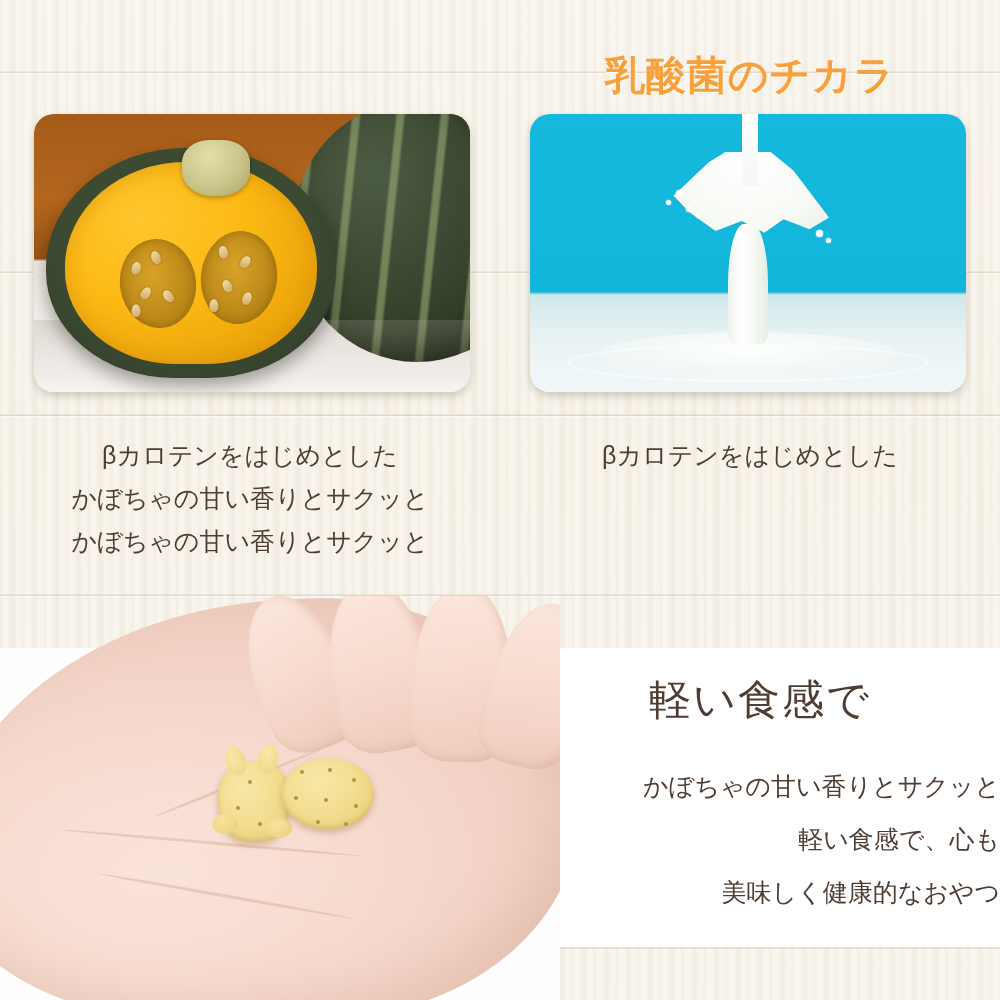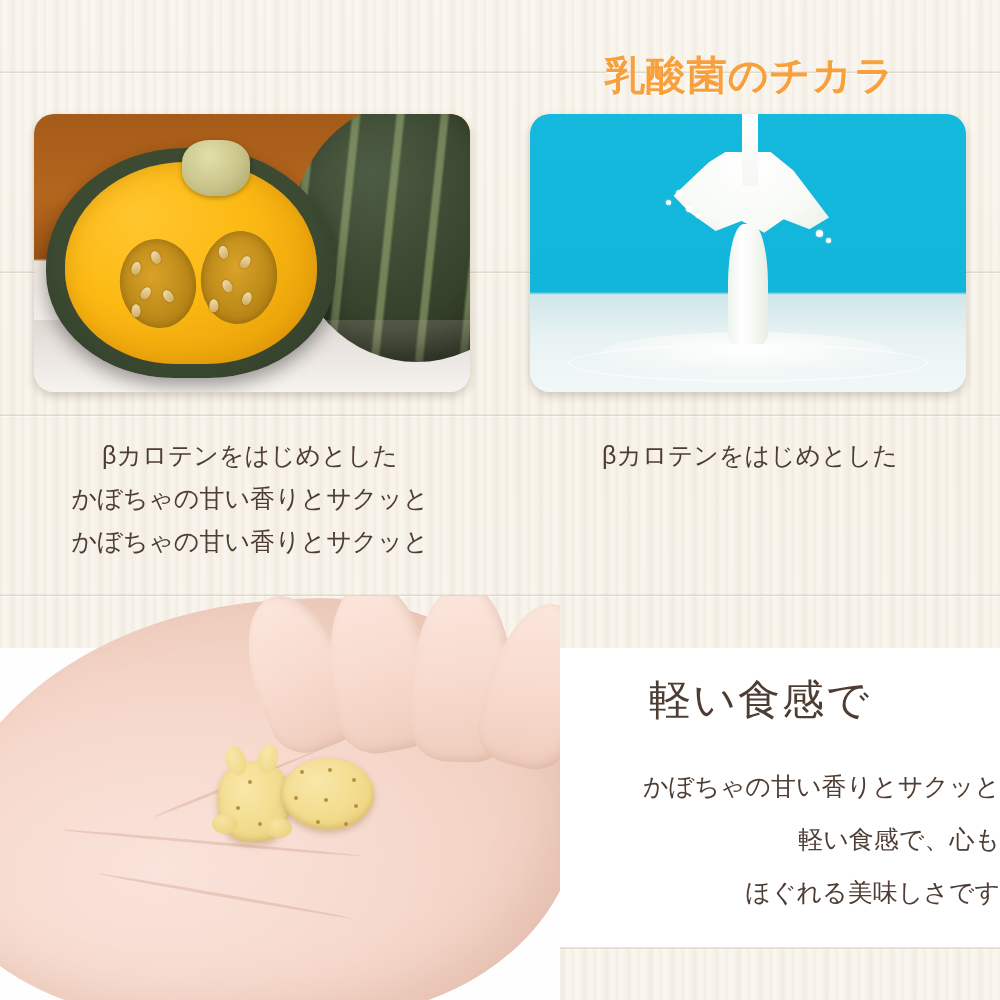--- a/index.html
+++ b/index.html
@@ -389,16 +389,16 @@
     <div class="dock" style="left:72px;top:46px;"></div>
     <div class="dock" style="left:34px;top:62px;"></div>
     <div class="dock" style="left:62px;top:64px;"></div>
   </div>
 
   <div id="h-bottom">軽い食感で</div>
 
   <div id="copy-bottom">
     <div>かぼちゃの甘い香りとサクッと</div>
     <div>軽い食感で、心も</div>
-    <div>ほぐれる美味しさです</div>
+    <div>美味しく健康的なおやつ</div>
   </div>
 
 </div>
 
 </body></html>

